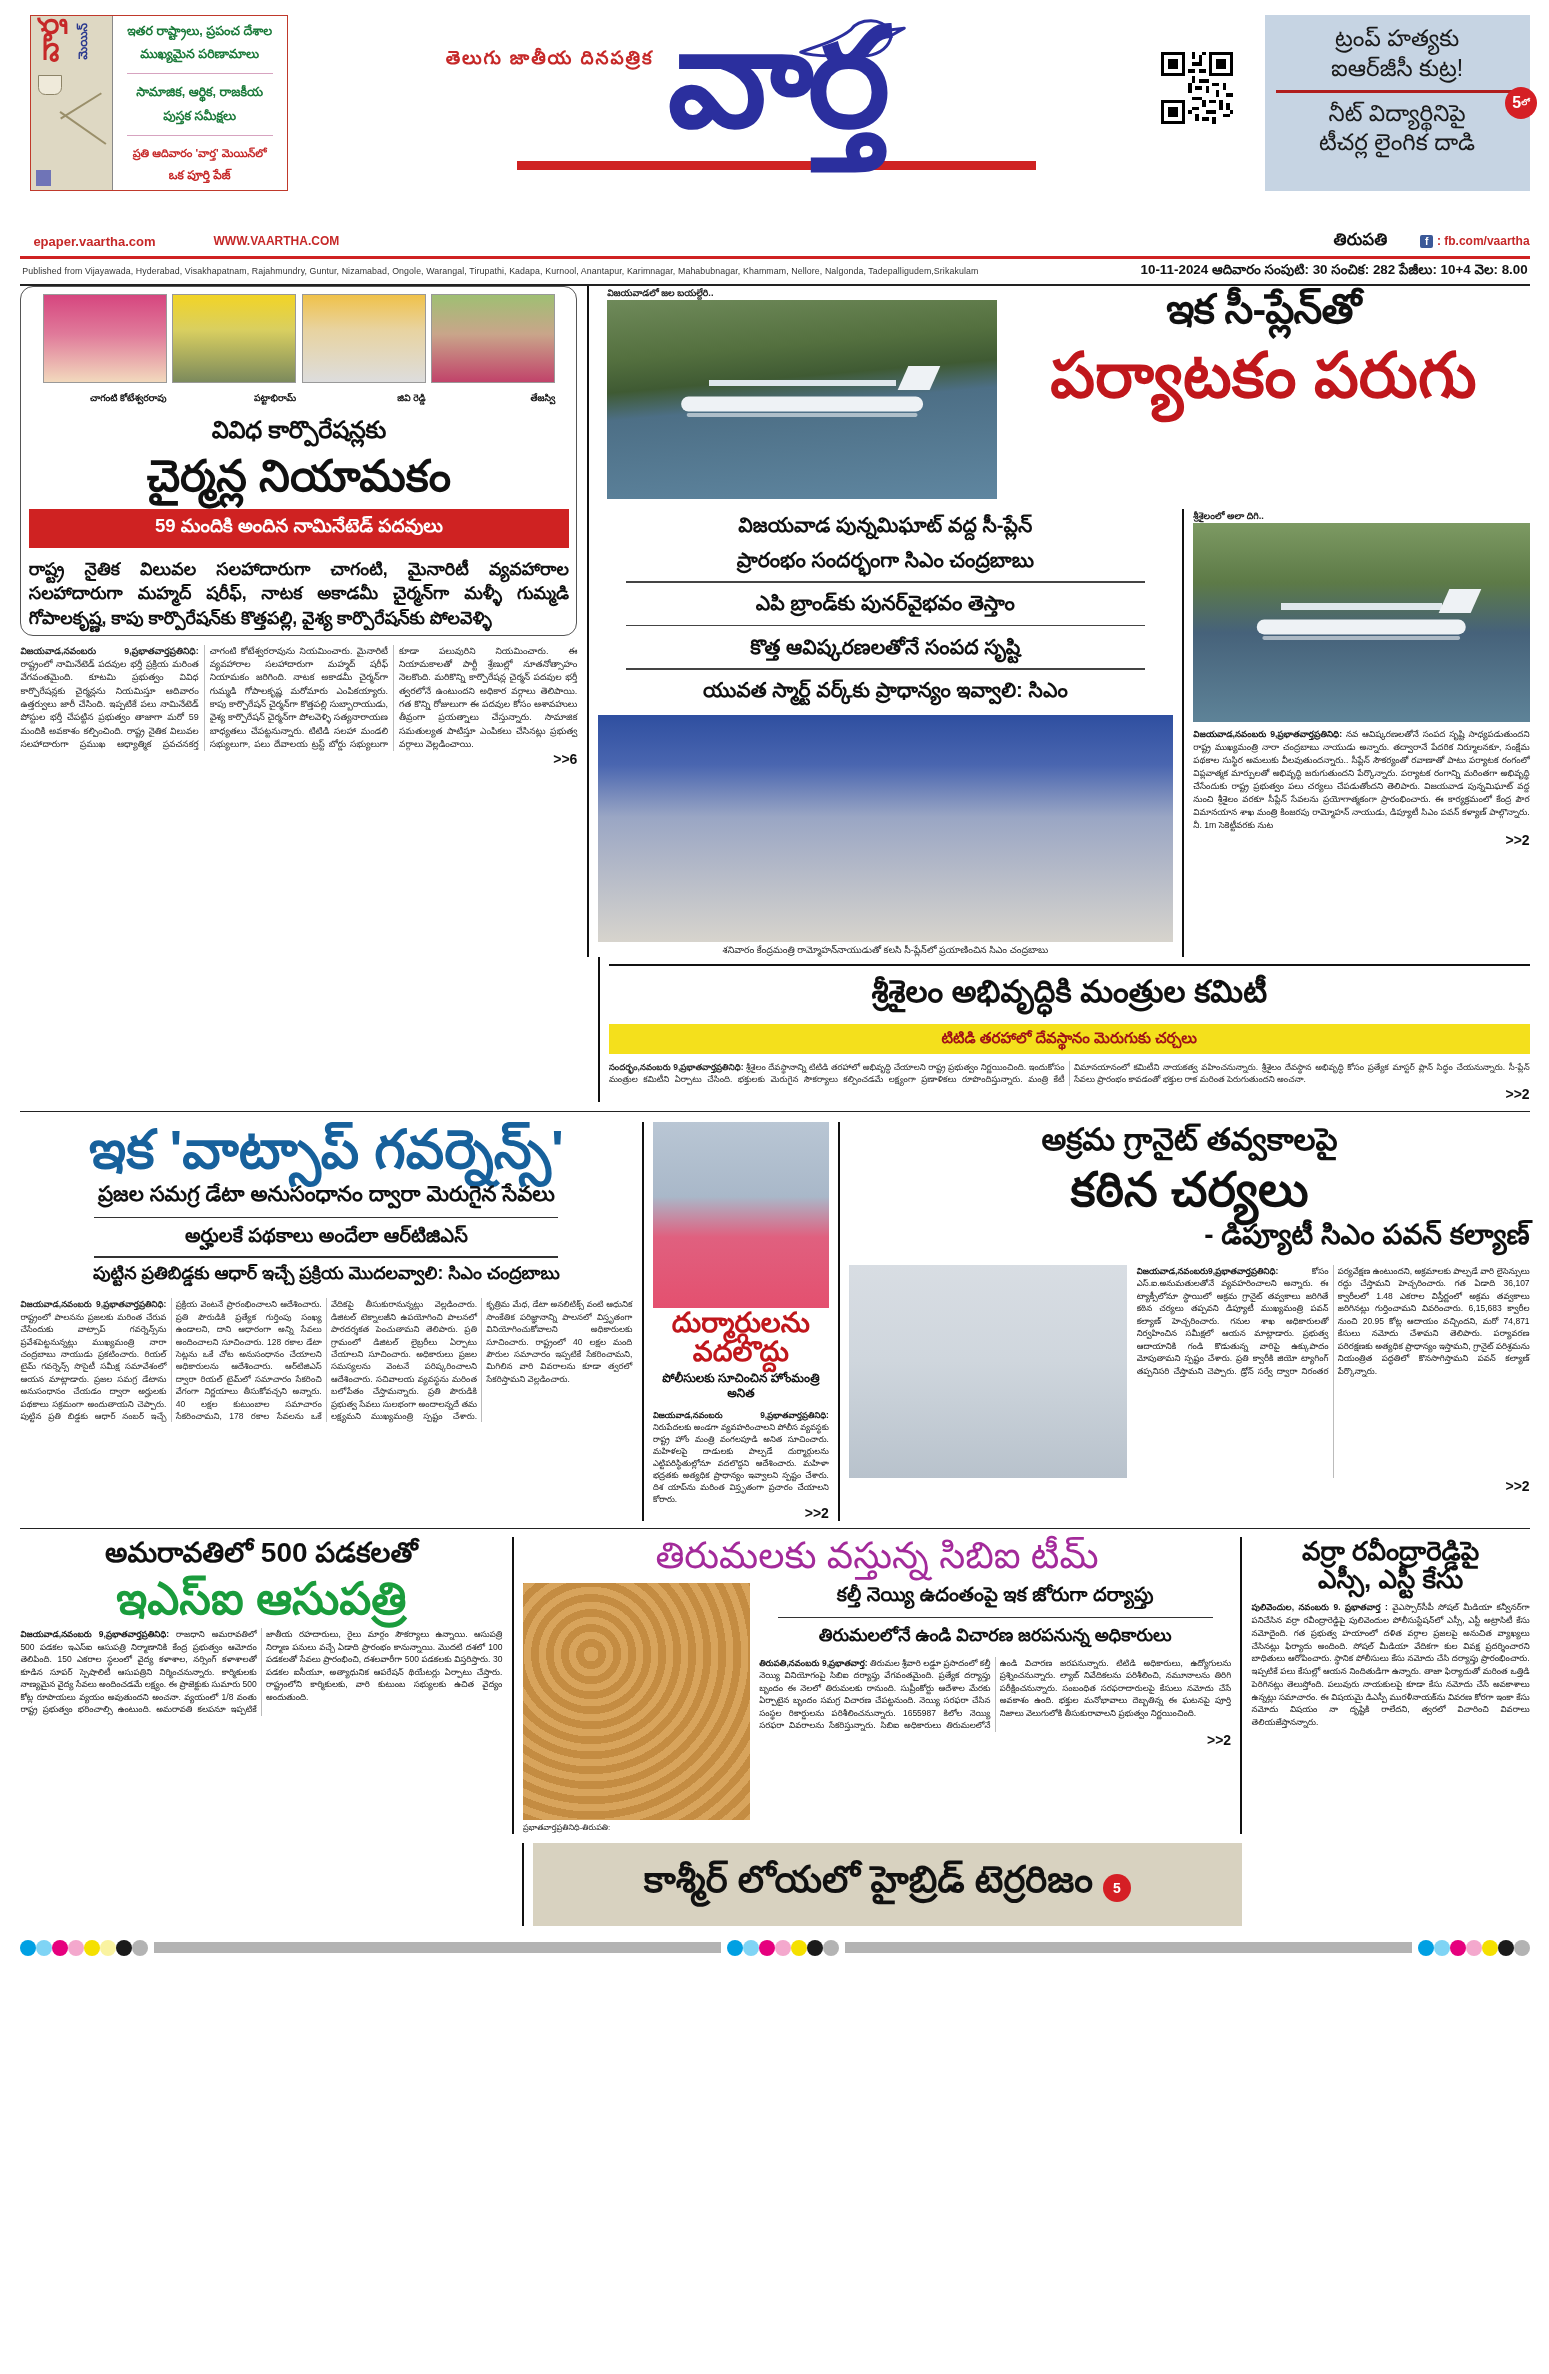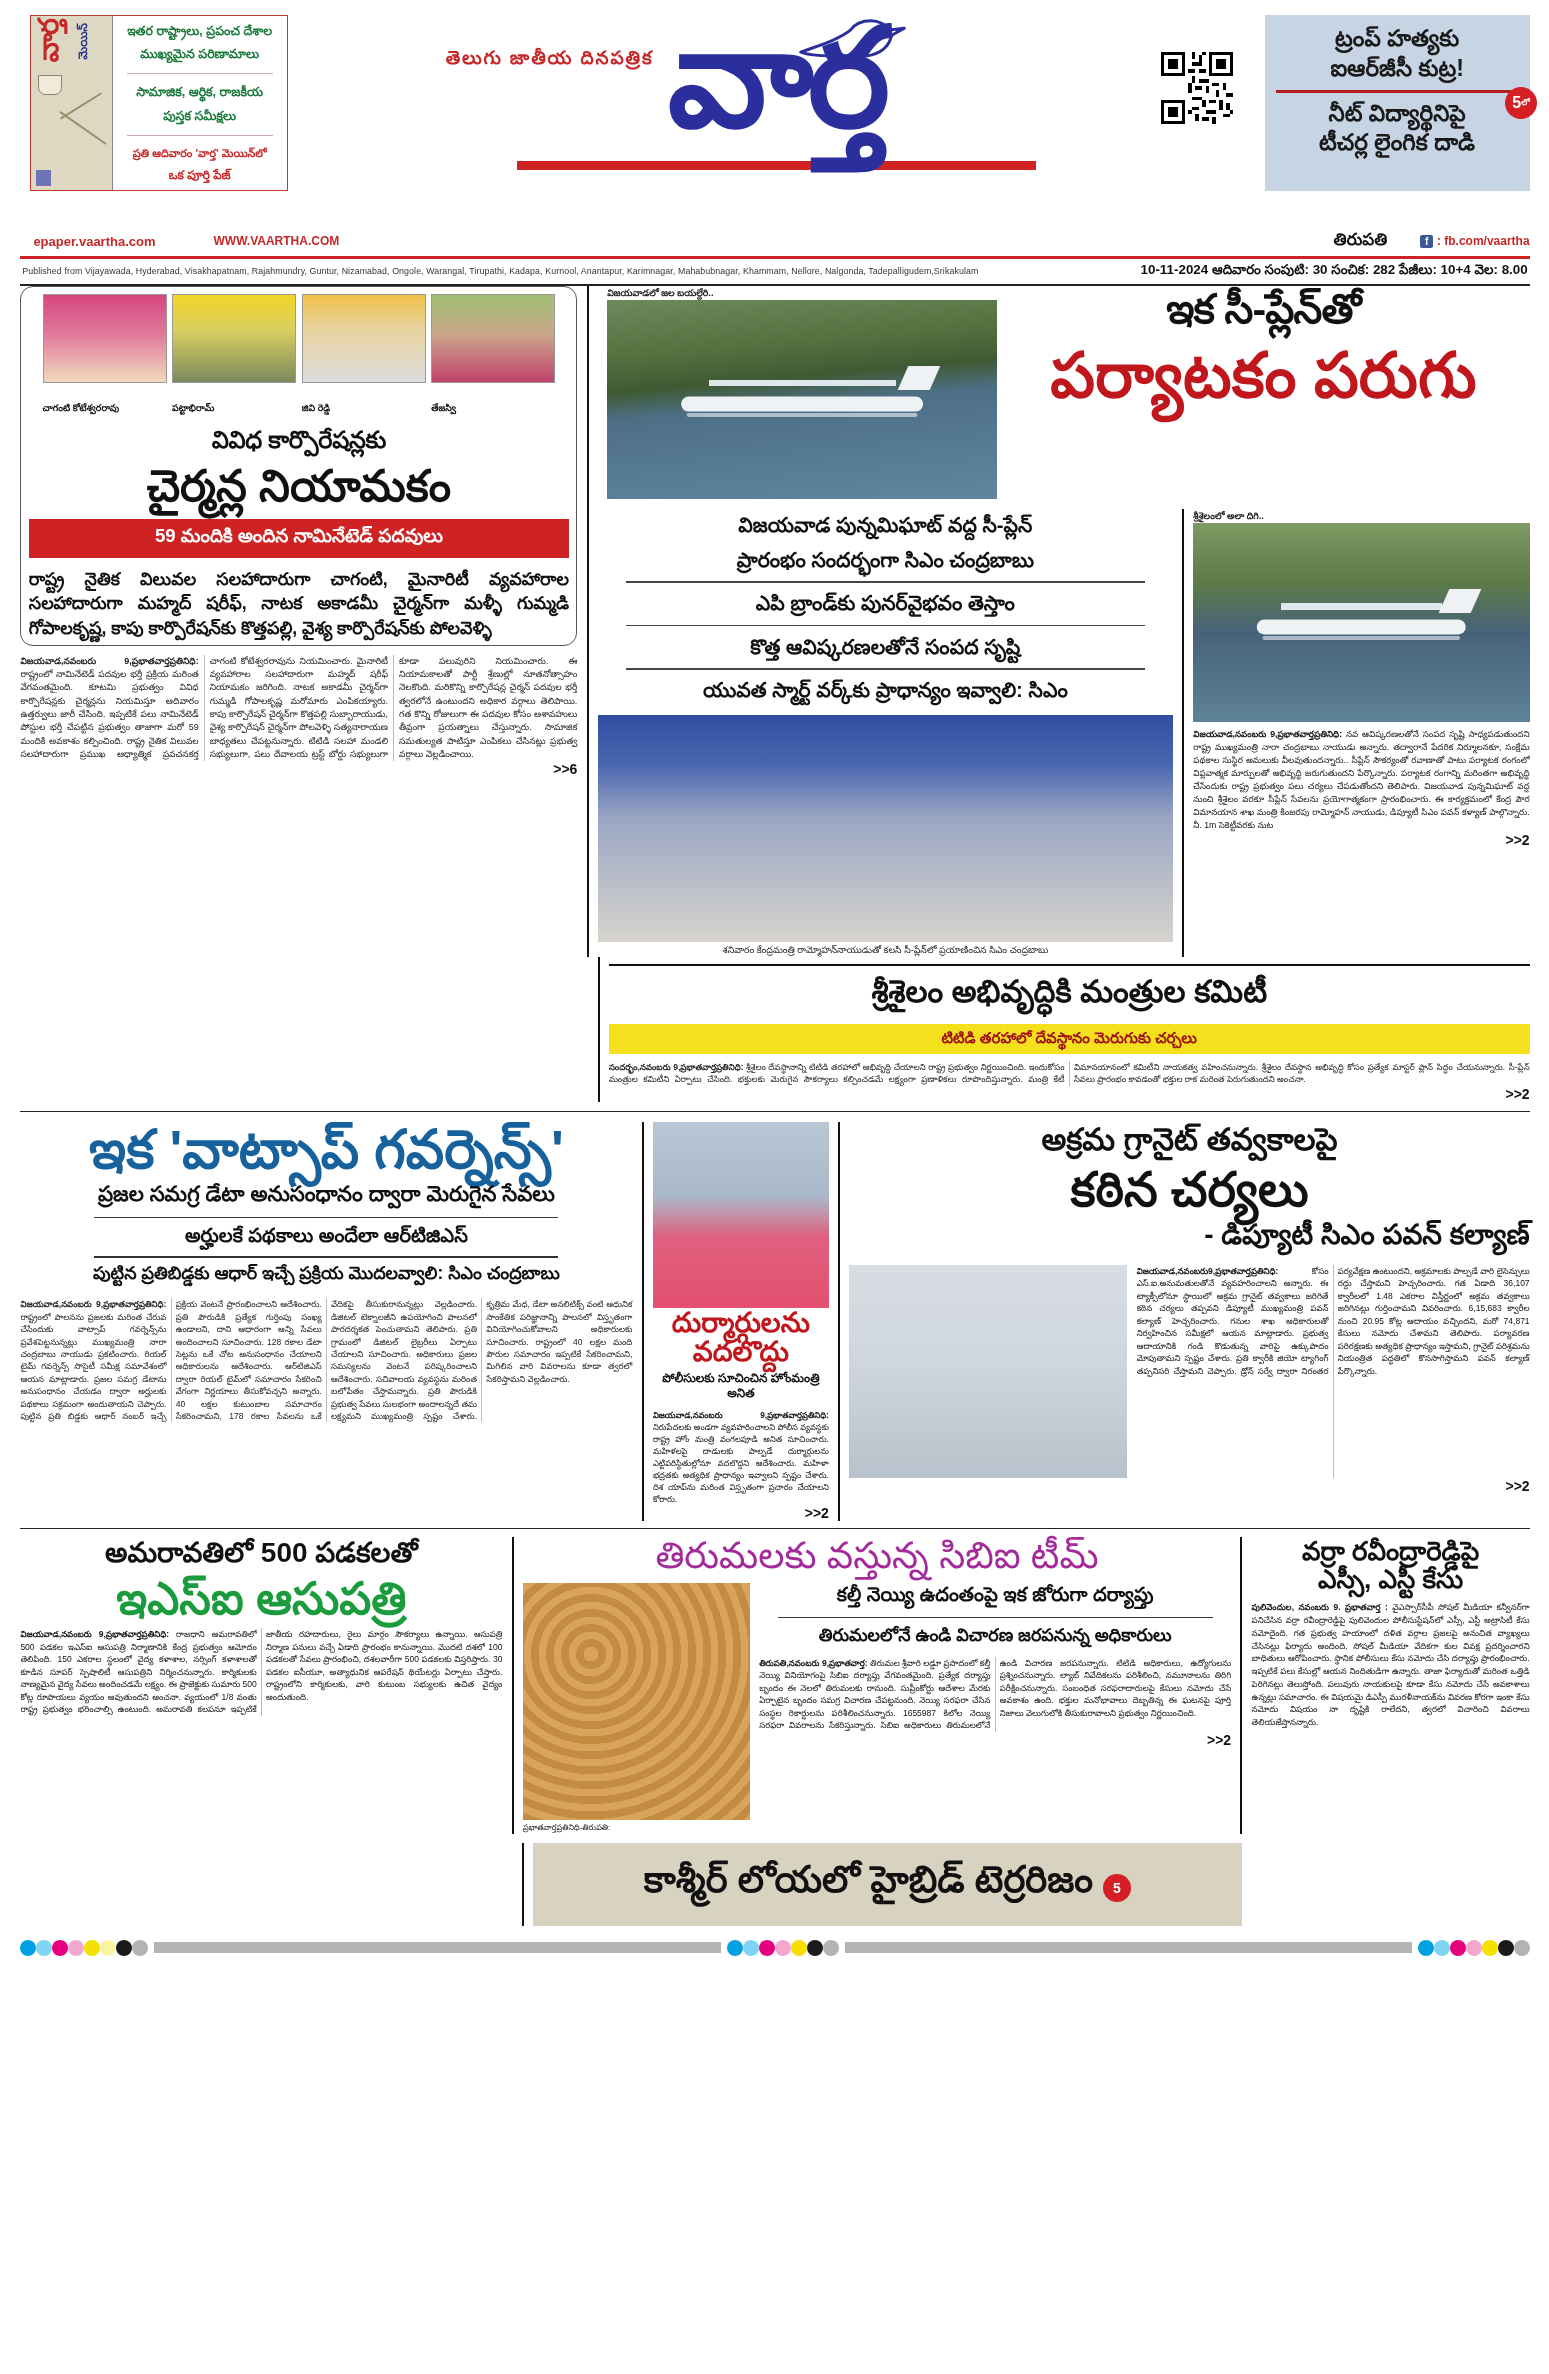--- a/index.html
+++ b/index.html
@@ -65,21 +65,21 @@
     position:relative; top:-5.6px;
   }
   .dove { position:absolute; left:calc(50% + 20.4px); top:-5.6px; }
   .redbar { height:8.3px; background:#cf2222; width:519px; margin:1.9px auto 0; }
   .qr { width:72px; height:72px; position:absolute; right:32px; top:37px; }
 
   .promo-right {
     width:265px; background:#c6d4e3; height:176px; margin-right:7.4px;
     position:relative; padding:9.3px 11px; text-align:center;
   }
-  .promo-right .pr-line { color:#1a1a1a; font-weight:bold; font-size:23px; line-height:1.28; }
+  .promo-right .pr-line { color:#1a1a1a; font-weight:normal; font-size:23px; line-height:1.28; }
   .promo-right .pr-rule { height:3.7px; background:#b01e1e; margin:6.5px 0 5.6px; }
   .promo-right .pagebadge {
     position:absolute; right:-7.4px; top:72px; width:32px; height:32px;
     border-radius:50%; background:#d51f25; color:#fff; font-weight:bold;
     font-size:16px; display:flex; align-items:center; justify-content:center;
   }
   .promo-right .pagebadge sub { font-size:8.3px; }
 
   
   .urlrow { display:flex; align-items:center; font-size:12px; padding:0 7.4px; height:22px; margin-top:-3.7px;}
@@ -102,21 +102,21 @@
   .sec { display:flex; }
   .vrule { width:1.9px; background:#111; margin:0 9.3px; align-self:stretch; }
   .hrule { height:1.9px; background:#111; margin:7.4px 0; }
 
   
   .s1-left { width:557px; }
   .facebox { border:1.9px solid #555; border-radius:13px; padding:7.4px 7.4px 5.6px; }
   .faces { display:flex; gap:5.6px; justify-content:center; }
   .face { width:124px; }
   .face .ph { height:89px; border:0.9px solid #999; background-size:cover; background-position:center top; }
-  .face .cap { text-align:left; font-size:9.3px; font-weight:bold; margin-top:20px; color:#111;}
+  .face .cap { text-align:right; font-size:9.3px; font-weight:bold; margin-top:10px; color:#111;}
   .f1{background:linear-gradient(180deg,#d6467f 0%,#e07a9a 45%,#f2d9bd 100%);}
   .f2{background:linear-gradient(180deg,#f2d426 0%,#d9cf60 40%,#7c8a5c 100%);}
   .f3{background:linear-gradient(180deg,#f0c24a 0%,#e8d3a0 40%,#ddd 100%);}
   .f4{background:linear-gradient(180deg,#9fbf73 0%,#c9a58a 45%,#c1436a 100%);}
   .head-kicker { text-align:center; font-size:24px; font-weight:bold; margin-top:11px; letter-spacing:-0.3px;}
   .head-main { text-align:center; font-size:44px; font-weight:bold; line-height:1.02; margin-top:3.7px;}
   .redbanner { background:#cf2222; color:#fff; text-align:center; font-size:18.6px;
                font-weight:bold; padding:6.5px 0; margin-top:10.2px; }
   .lead-para { font-size:17.6px; font-weight:bold; line-height:1.38; text-align:justify; margin-top:9.3px;}
   .body-3col { column-count:3; column-gap:11px; column-rule:0.9px solid #bbb; font-size:9px;

